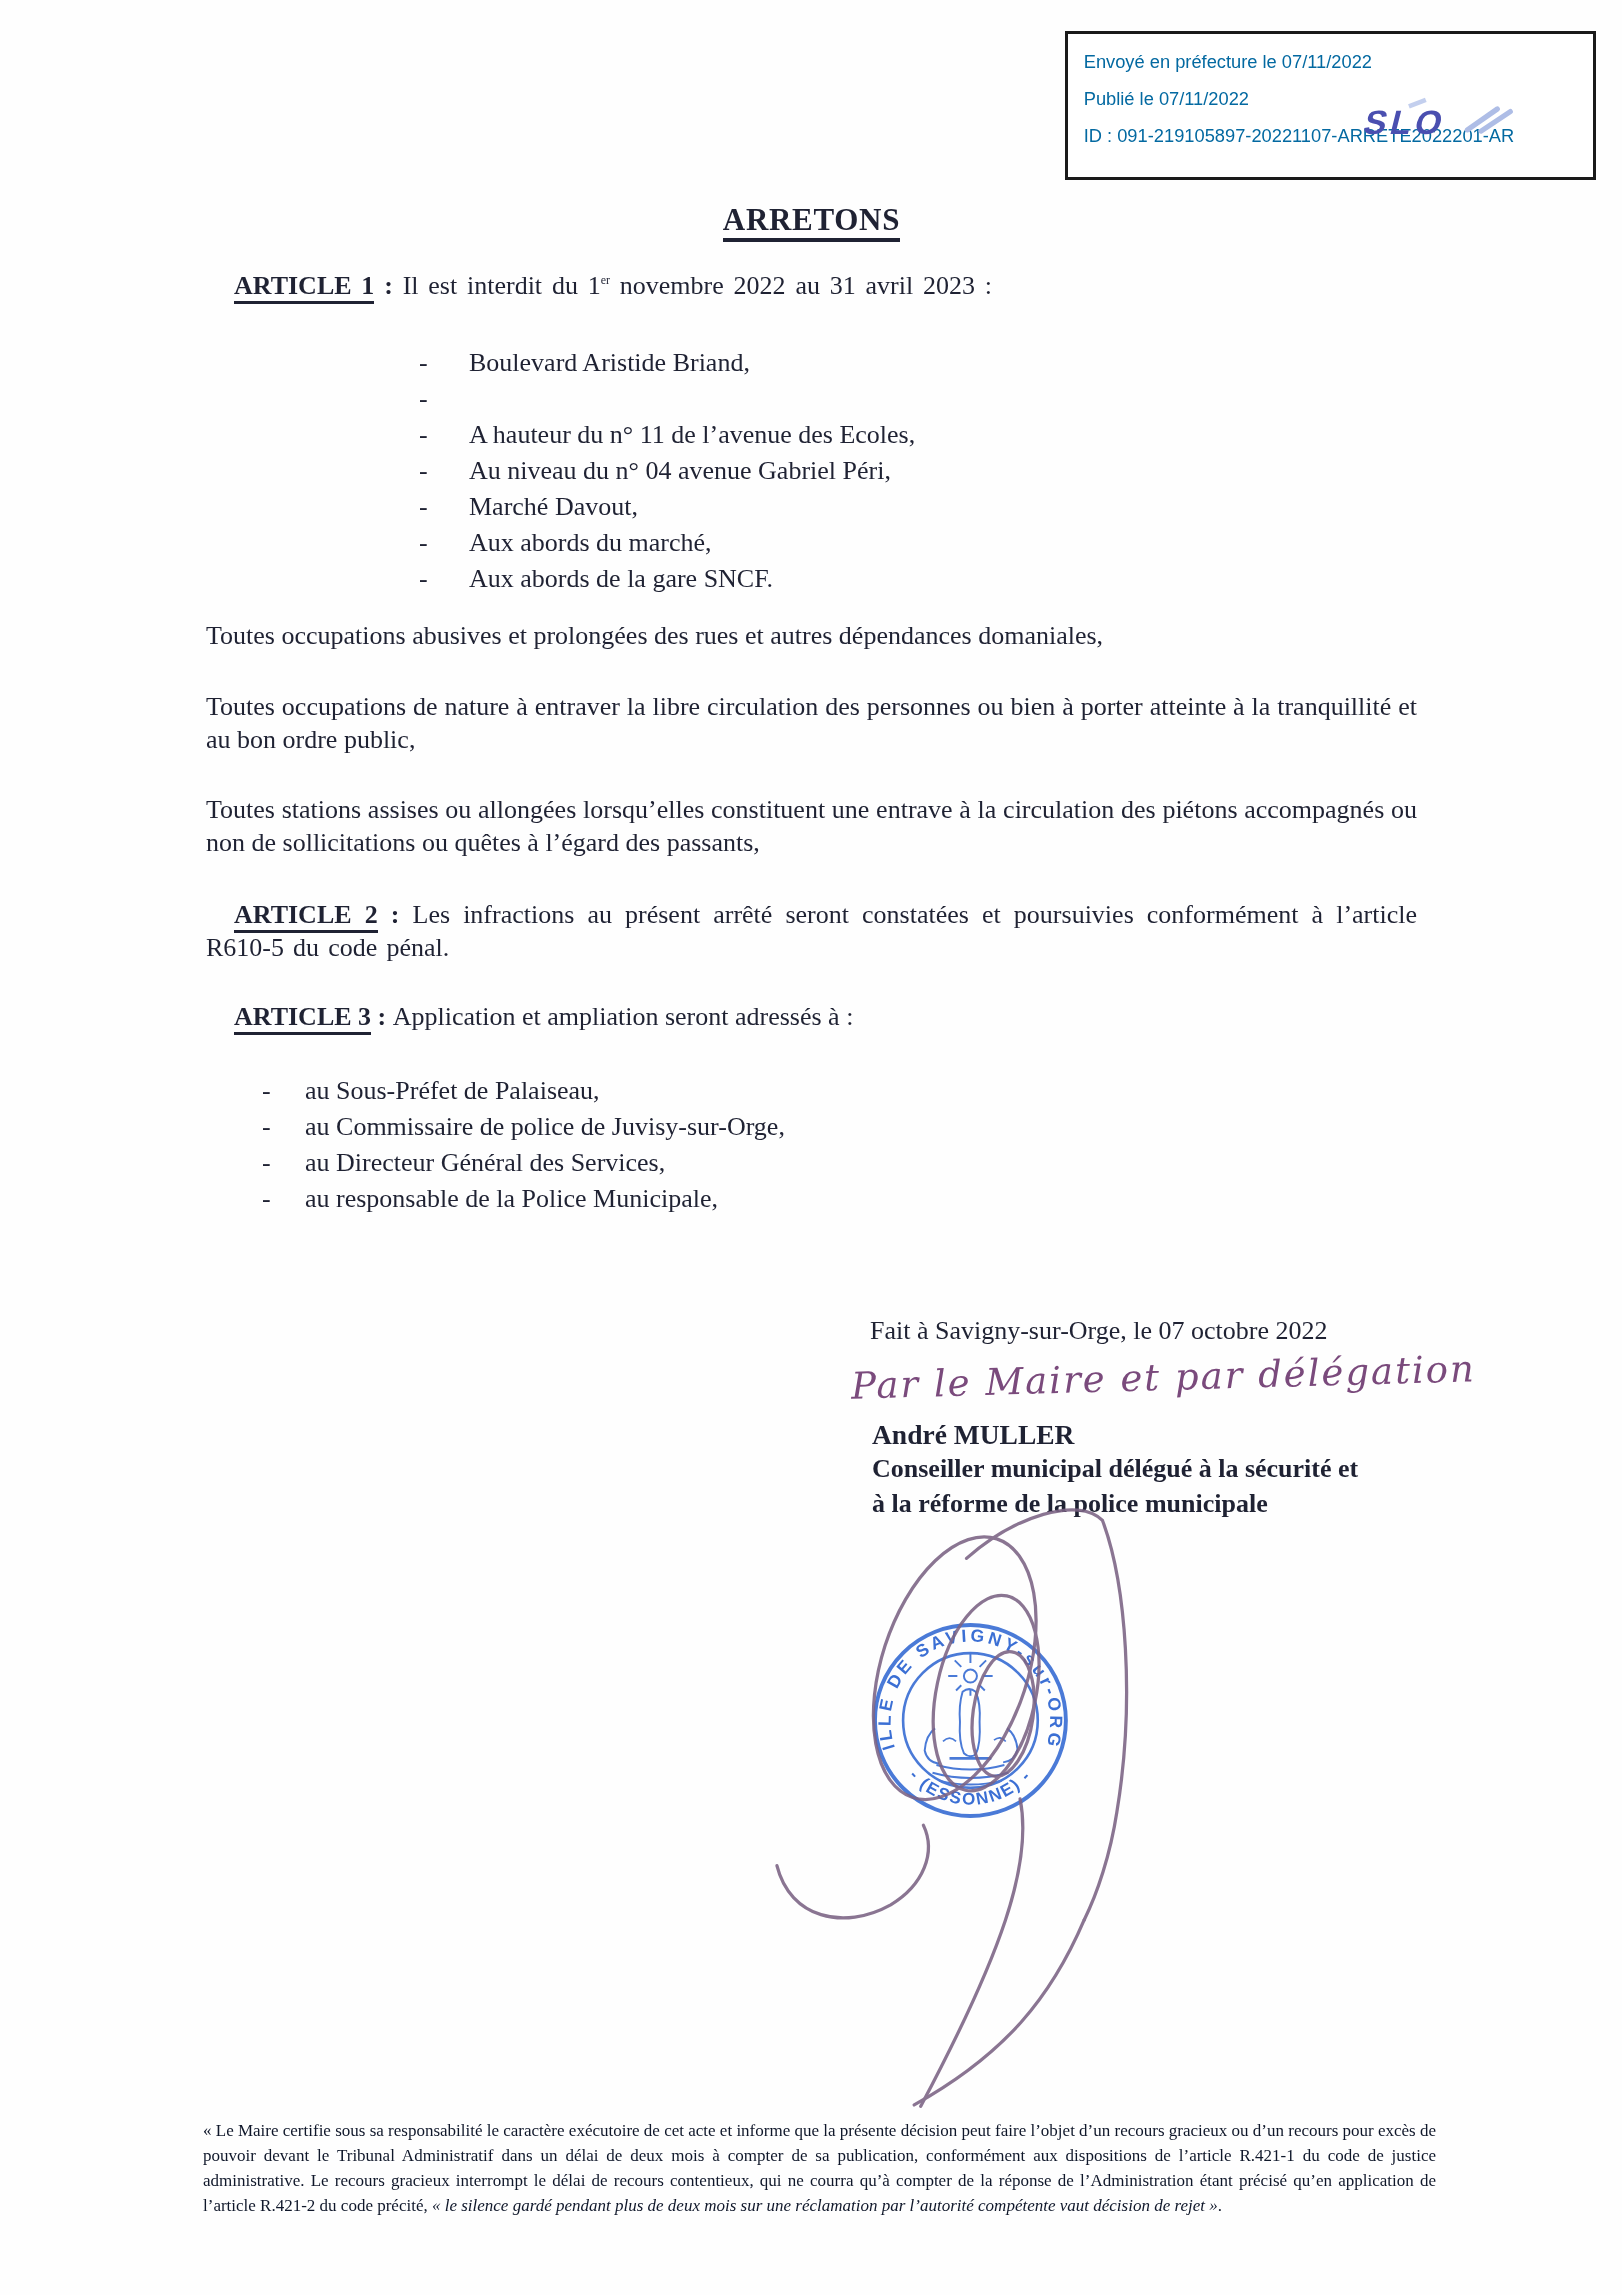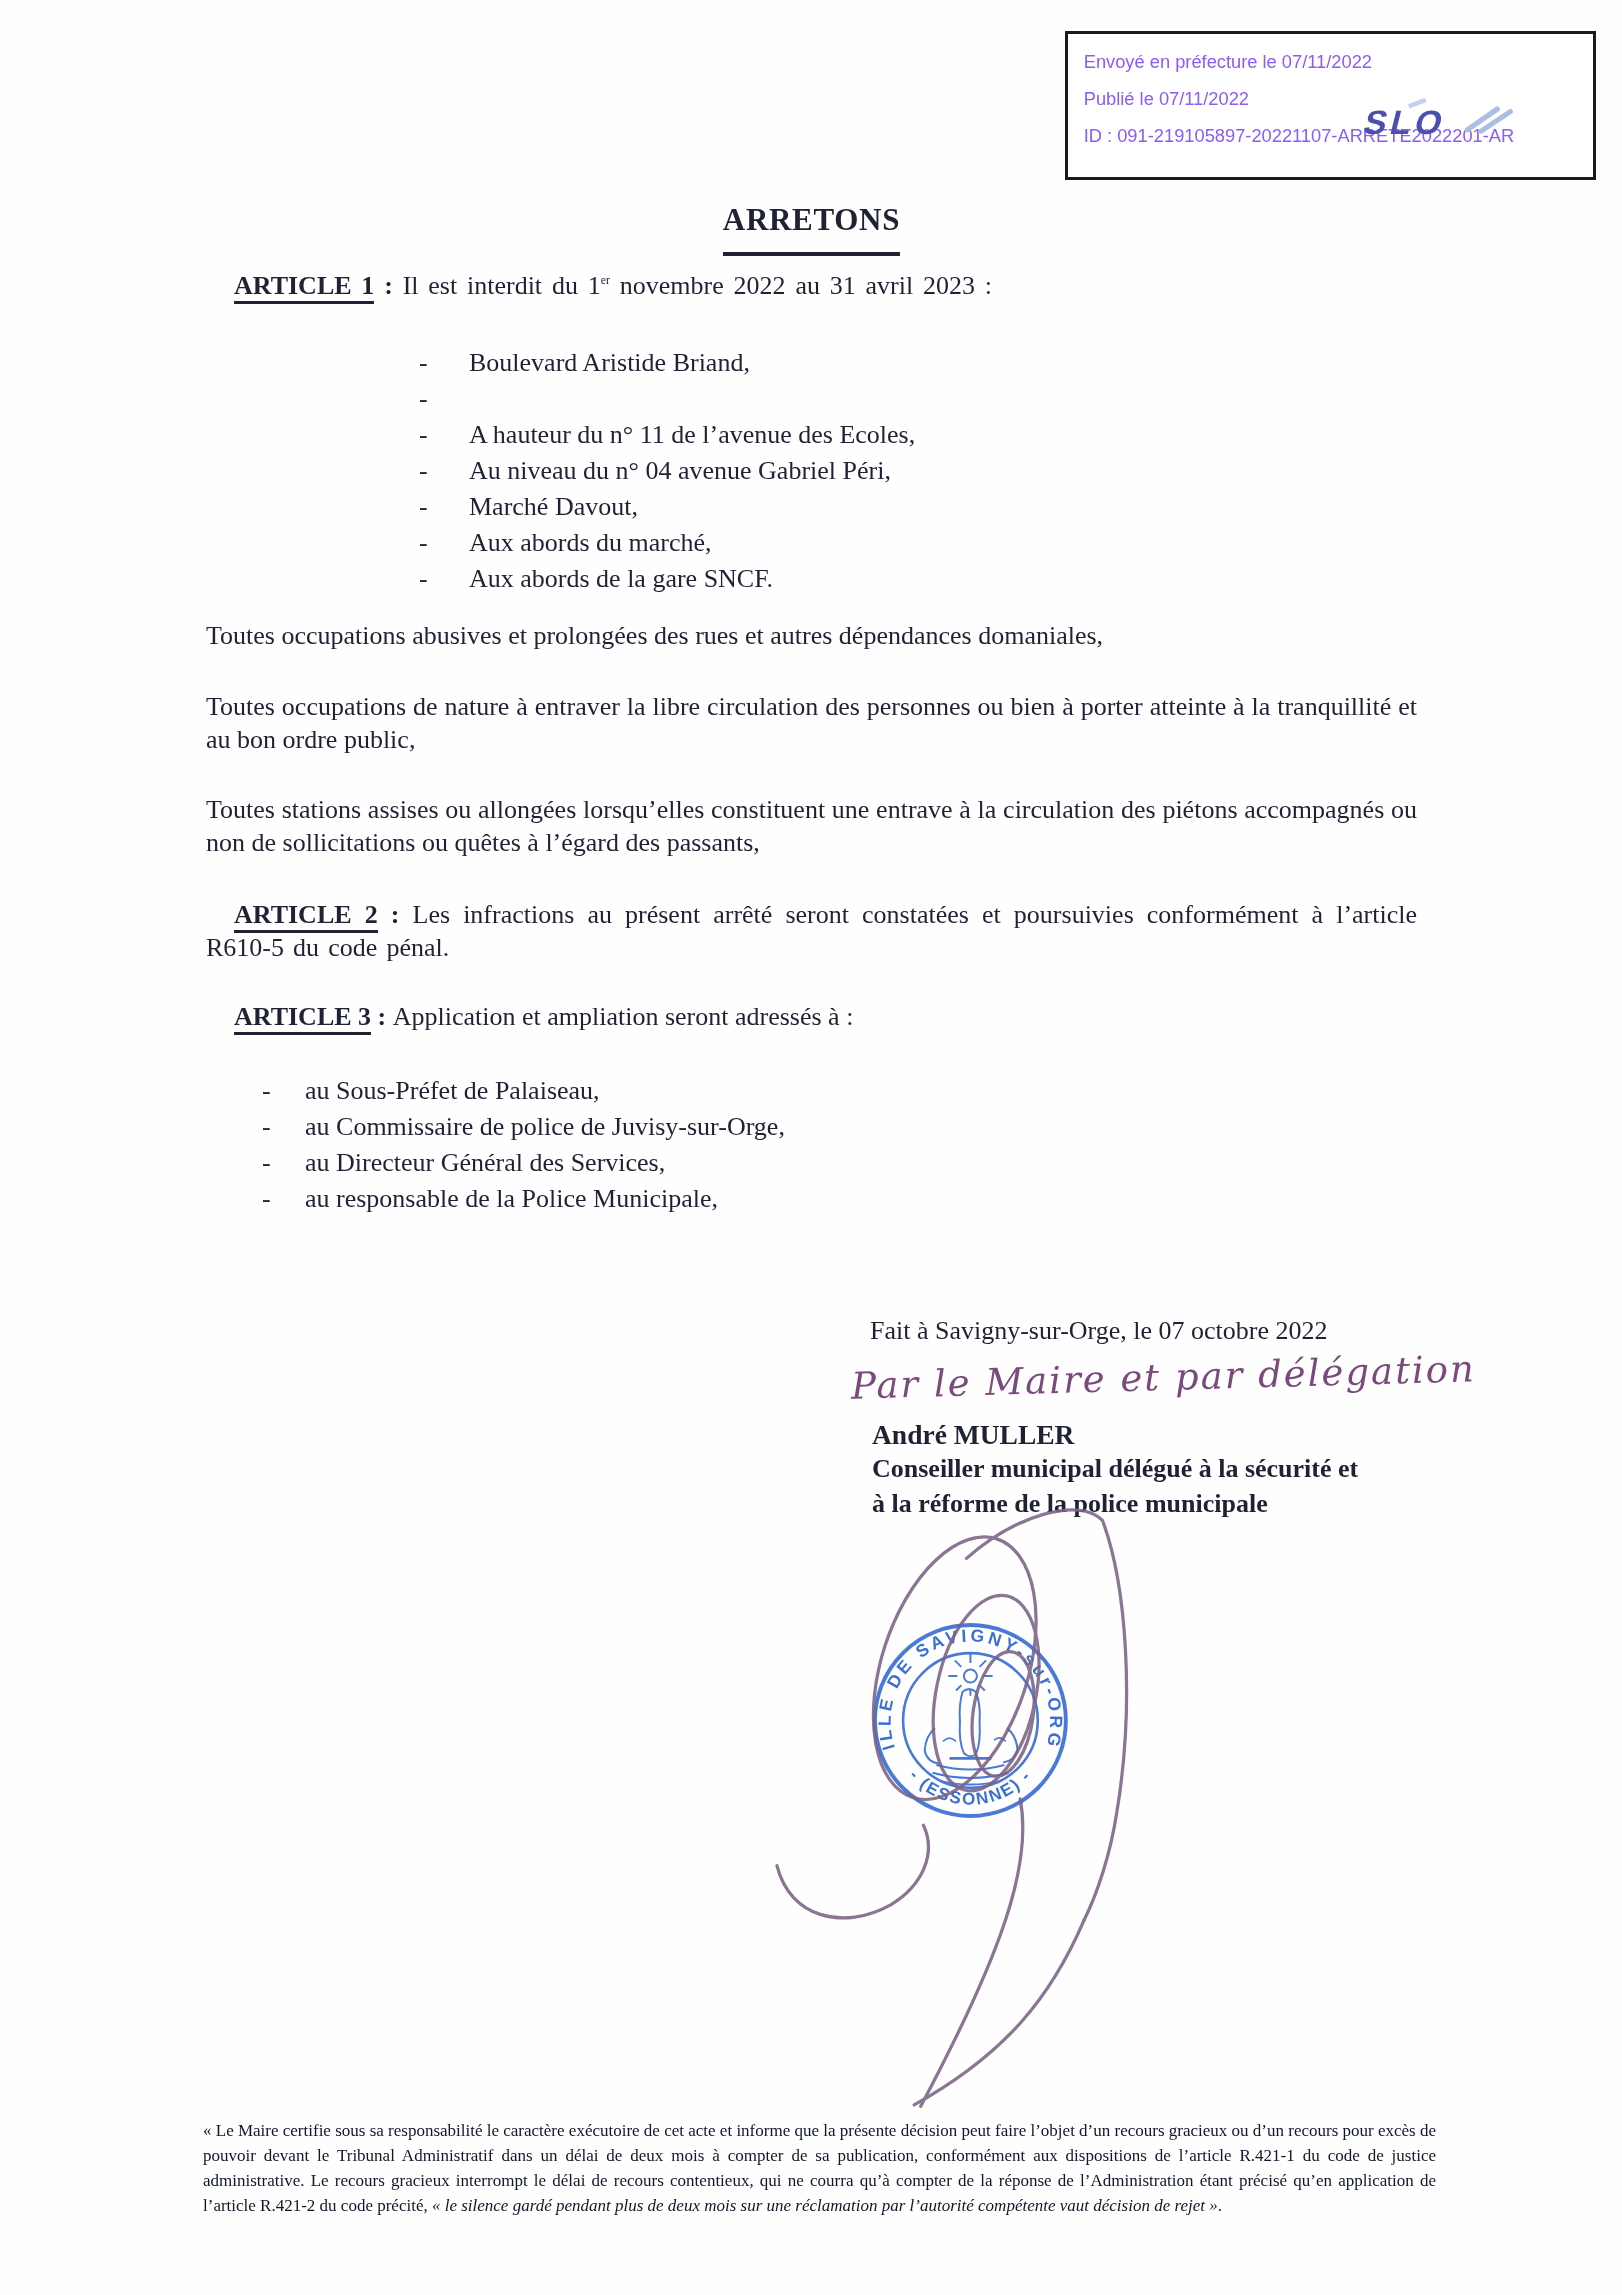--- a/index.html
+++ b/index.html
@@ -11,33 +11,33 @@
     font-family:"Liberation Serif", serif;
     color:#1f2233;
     overflow:hidden;
   }
   
   .pref-box {
     position:absolute; left:1065px; top:31px; width:531px; height:149px;
     border:3.3px solid #1a1a1a; box-sizing:border-box;
     background:#ffffff;
     font-family:"Liberation Sans", sans-serif;
-    font-size:18.3px; color:#8b5cf6;
+    font-size:18.3px; color:#0369a1;
     padding:9.2px 0 0 15.7px;
   }
   .pref-line { height:37px; line-height:37px; white-space:nowrap; }
   .slo-logo { position:absolute; left:278px; top:62px; }
   
   .abs { position:absolute; }
   .content-block { left:206px; width:1211px; }
   .doc-title {
     left:206px; width:1211px; top:202px;
     text-align:center; font-size:31px; font-weight:bold; letter-spacing:0.7px;
   }
-  .doc-title span { border-bottom:4.6px solid #1f2233; padding-bottom:15px; }
+  .doc-title span { border-bottom:4.6px solid #1f2233; padding-bottom:1px; }
   .body-text { font-size:26px; line-height:33px; }
   .just { text-align:justify; }
   .art-label { font-weight:bold; border-bottom:3.3px solid #1f2233; padding-bottom:1.3px;margin-left:28px; }
   .art-colon { font-weight:bold; }
   .li-row { position:relative; height:36px; line-height:36px; }
   .list1 .li-row { padding-left:263px; }
   .list1 .dash { position:absolute; left:213px; }
   .list2 .li-row { padding-left:99px; }
   .list2 .dash { position:absolute; left:56px; }
   .sig-line { white-space:nowrap; }

